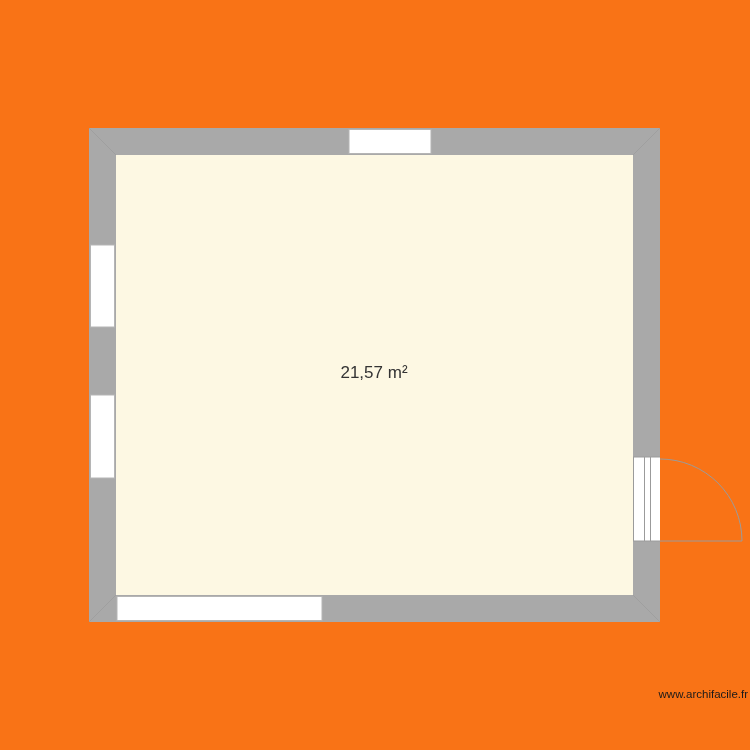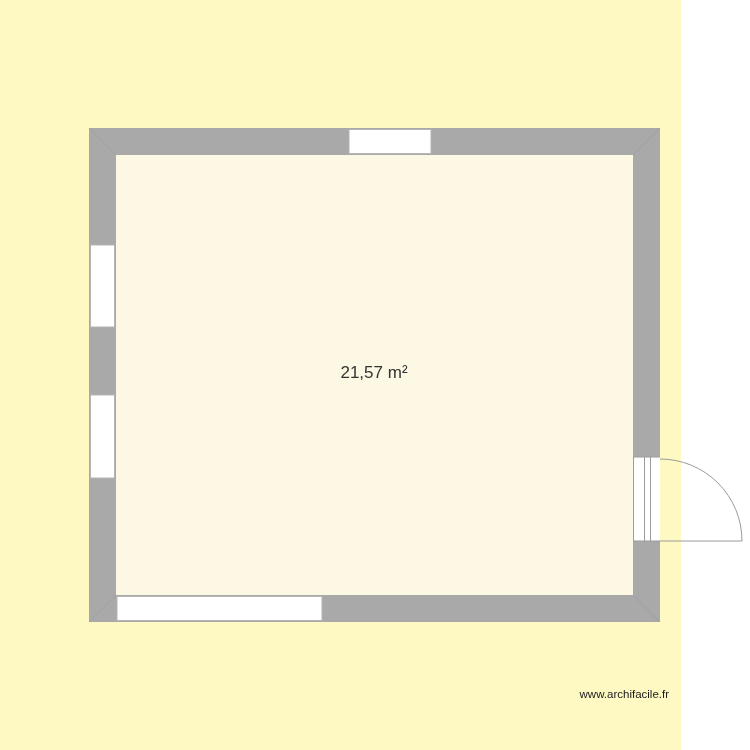--- a/index.html
+++ b/index.html
@@ -6,44 +6,44 @@
     margin: 0;
     padding: 0;
     width: 750px;
     height: 750px;
     background: #ffffff;
     overflow: hidden;
     font-family: "Liberation Sans", sans-serif;
   }
   .canvas {
     position: relative;
-    width: 681px;
+    width: 750px;
     height: 750px;
-    background: #fef9c3;
+    background: #f97316;
   }
   #plan-svg {
     position: absolute;
     left: 0;
     top: 0;
     width: 750px;
     height: 750px;
   }
   .area-label {
     position: absolute;
     left: 374px;
     top: 363px;
     transform: translateX(-50%);
     font-size: 17px;
     line-height: 20px;
     color: #333333;
     white-space: nowrap;
   }
   .watermark {
     position: absolute;
-    right: 12px;
+    right: 2px;
     top: 687px;
     font-size: 11.5px;
     line-height: 14px;
     color: #1a1a1a;
     white-space: nowrap;
   }
 </style>
 </head>
 <body>
 

